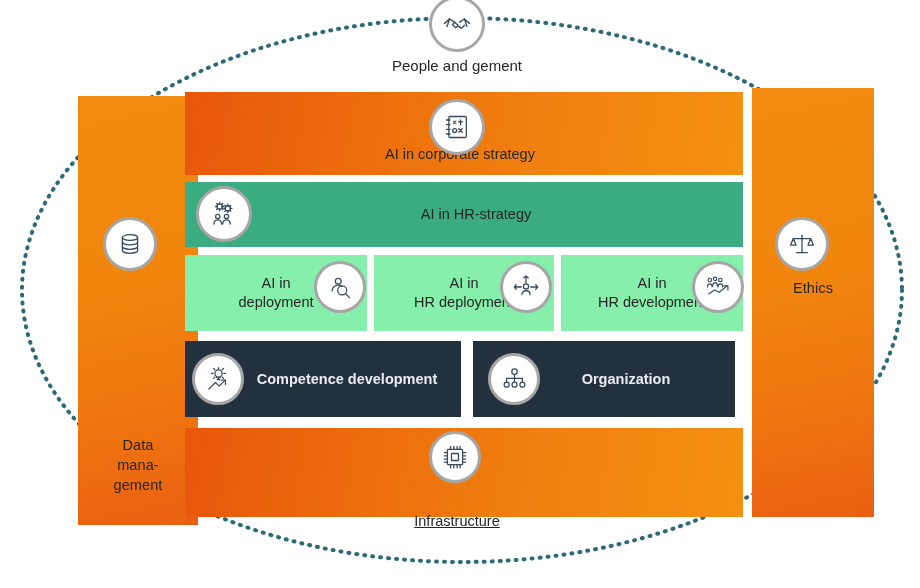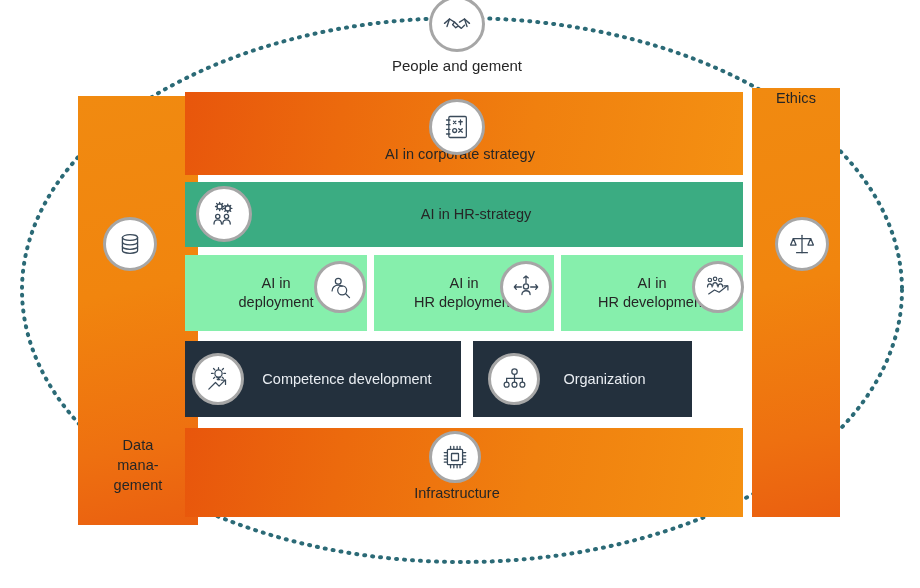--- a/index.html
+++ b/index.html
@@ -42,52 +42,52 @@
 
   
   .band-orange {
     background: linear-gradient(100deg, #E8560C 0%, #EC6A0D 28%, #F0800F 62%, #F49012 100%);
     flex-direction: column;
   }
   
   .band-green { background: #3BAC82; flex-direction: column; }
   .card-green { background: #86efac; }
   
-  .card-dark  { background: #23303D; }
+  .card-dark  { background: #23303D; font-weight: bold; }
 
   .label-dark  { color: #262626; font-size: 14.5px; line-height: 19px; text-align: center; }
   .label-light { color: #E9EDF2; font-size: 14.5px; line-height: 19px; text-align: center; }
 
   
   .icon-circle {
     position: absolute;
     background: #FFFFFF;
     border: 3px solid #A6A6A6;
     border-radius: 50%;
     display: flex;
     align-items: center;
     justify-content: center;
     box-sizing: border-box;
   }
   .icon-circle svg { display: block; }
 
   
   #pillar-left  { left: 78px;  top: 88px;  width: 120px; height: 429px; justify-content: flex-end; padding-bottom: 30px; margin-top: 8px; }
-  #pillar-right { left: 752px; top: 88px;  width: 88px; height: 429px; justify-content: flex-start; padding-bottom: 30px; }
+  #pillar-right { left: 752px; top: 88px;  width: 122px; height: 429px; justify-content: center; padding-bottom: 30px; }
 
   #band-corporate { left: 185px; top: 92px;  width: 558px; height: 83px;  justify-content: flex-end; padding-bottom: 10px; }
   #band-hrstrategy{ left: 185px; top: 182px; width: 558px; height: 65px;  justify-content: center; }
   #band-infra     { left: 185px; top: 428px; width: 558px; height: 89px;  justify-content: flex-end; padding-bottom: 14px; }
 
   #card-recruit   { left: 185px; top: 255px; width: 182px; height: 76px; }
   #card-deploy    { left: 374px; top: 255px; width: 180px; height: 76px; }
   #card-develop   { left: 561px; top: 255px; width: 182px; height: 76px; }
 
   #card-competence{ left: 185px; top: 341px; width: 276px; height: 76px; }
-  #card-organization { left: 473px; top: 341px; width: 219px; height: 76px; }
+  #card-organization { left: 473px; top: 341px; width: 262px; height: 76px; }
 
   .card-green, .card-dark { display: flex; align-items: center; justify-content: center; position: absolute; }
 
   
   #ic-people      { left: 429px; top: -4px;  width: 56px; height: 56px; }
   #ic-corporate   { left: 429px; top: 99px;  width: 56px; height: 56px; }
   #ic-hrstrategy  { left: 196px; top: 186px; width: 56px; height: 56px; }
   #ic-data        { left: 103px; top: 217px; width: 54px; height: 54px; }
   #ic-ethics      { left: 775px; top: 217px; width: 54px; height: 54px; }
   #ic-recruit     { left: 314px; top: 261px; width: 52px; height: 52px; }
@@ -95,21 +95,21 @@
   #ic-develop     { left: 692px; top: 261px; width: 52px; height: 52px; }
   #ic-competence  { left: 192px; top: 353px; width: 52px; height: 52px; }
   #ic-organization{ left: 488px; top: 353px; width: 52px; height: 52px; }
   #ic-infra       { left: 429px; top: 431px; width: 52px; height: 52px; }
 
   
   .band-text { position: absolute; text-align: center; }
   #tx-people      { left: 330px; top: 57px; width: 254px; color:#262626; font-size: 15px; }
   #tx-corporate   { left: 300px; top: 145px; width: 320px; }
   #tx-hrstrategy  { left: 351px; top: 205px; width: 250px; }
-  #tx-infra       { left: 330px; top: 484px; width: 254px; }
+  #tx-infra       { left: 330px; top: 512px; width: 254px; text-decoration: underline; }
 
   .stack2 { display: flex; flex-direction: column; align-items: center; }
 </style>
 </head>
 <body>
 
 <div id="stage">
 
   <svg id="ellipse-layer" viewBox="0 0 920 588">
     <ellipse cx="462" cy="290" rx="440" ry="272" fill="none" stroke="#2B6A76" stroke-width="4" stroke-linecap="round" stroke-dasharray="1 7"></ellipse>

